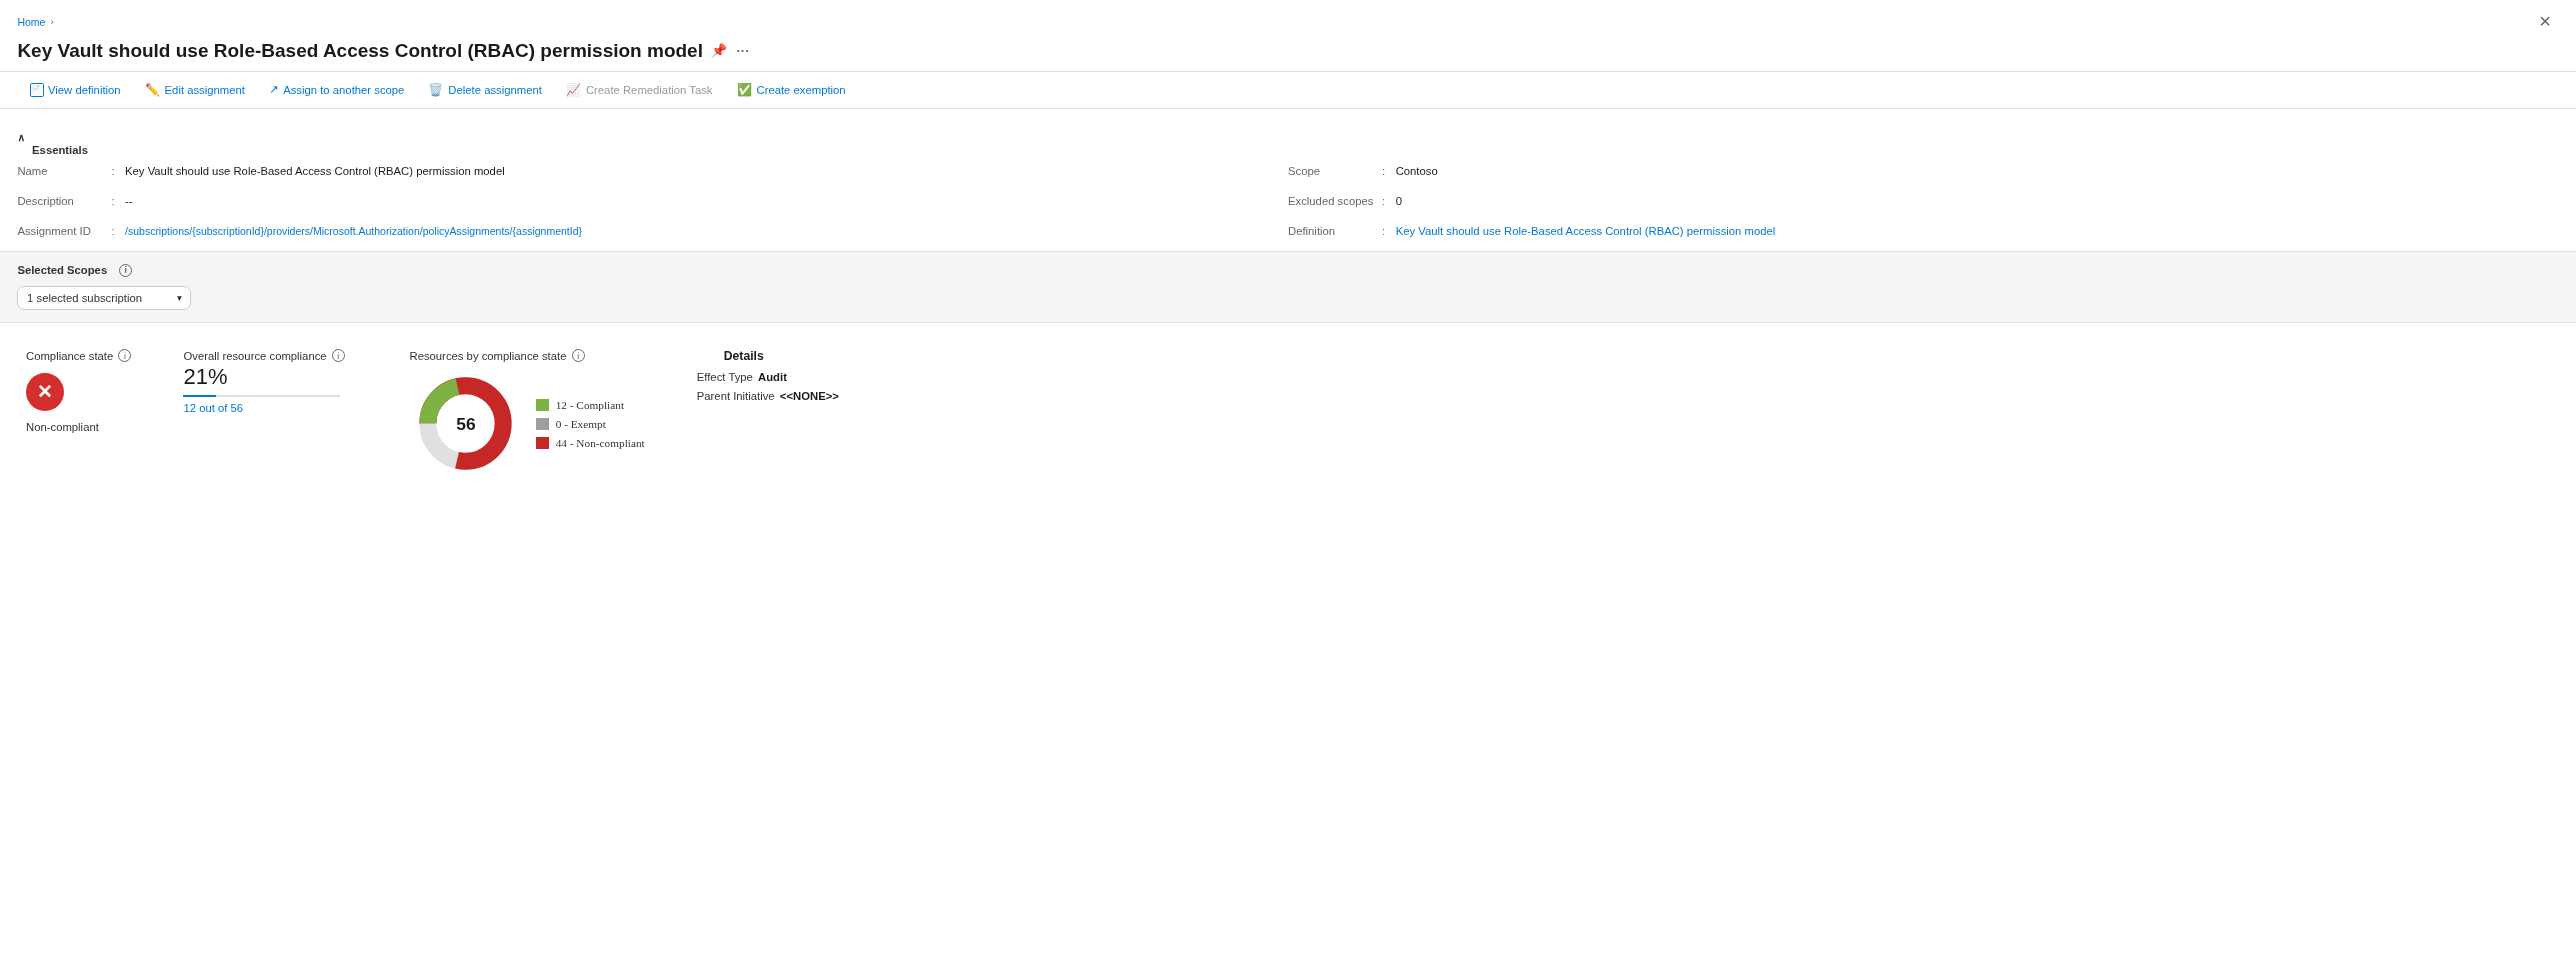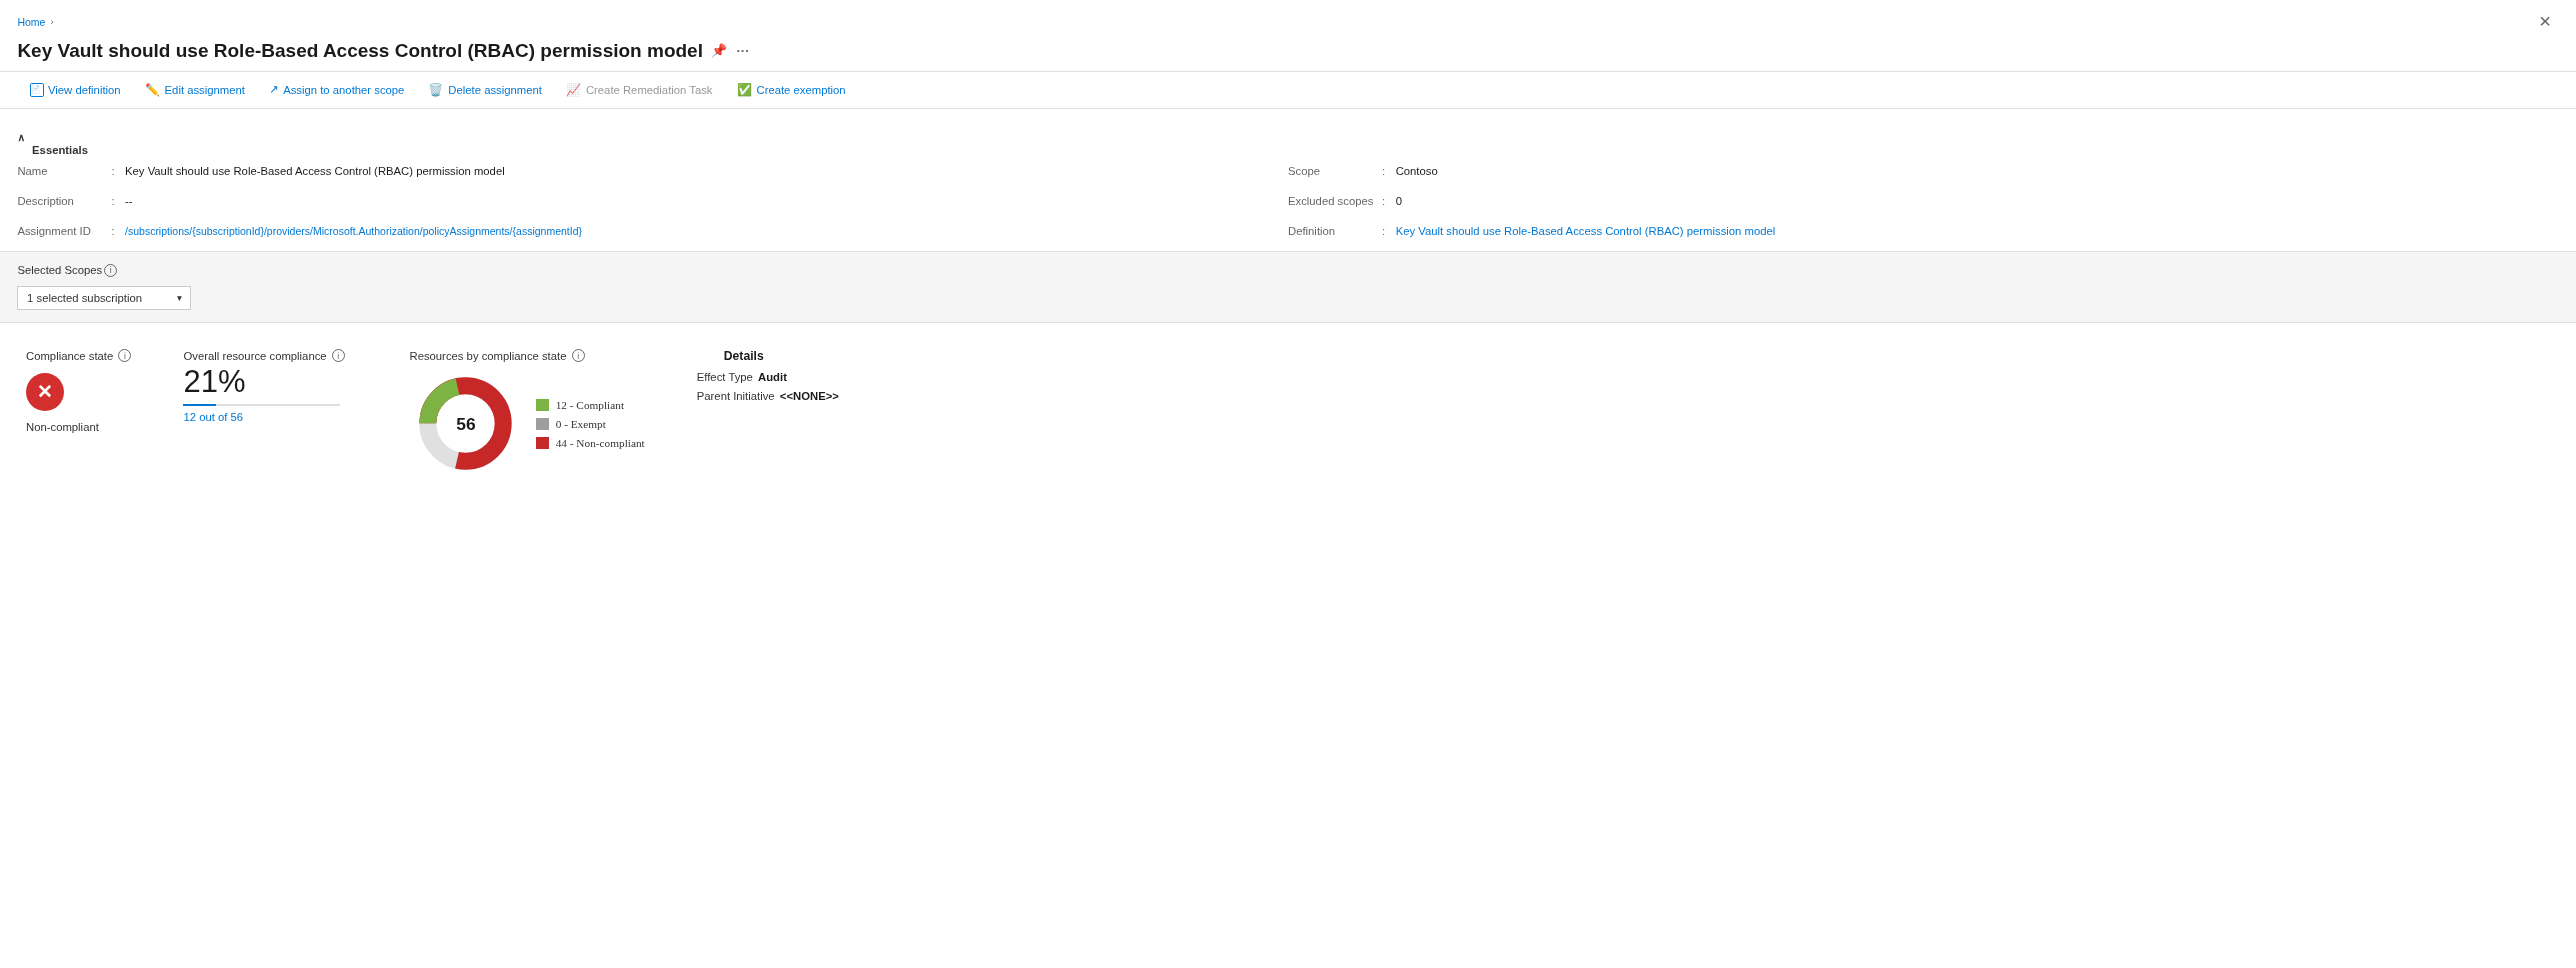--- a/index.html
+++ b/index.html
@@ -26,36 +26,36 @@
 
     .essentials-grid { display: grid; grid-template-columns: 1fr 1fr; gap: 0; padding: 0 17.4px 14px 17.4px; }
     .essentials-col { display: flex; flex-direction: column; gap: 18px; }
     .essentials-row { display: flex; align-items: flex-start; gap: 7px; font-size: 11.3px; }
     .essentials-label { color: #666; min-width: 87px; flex-shrink: 0; }
     .essentials-colon { color: #666; margin-right: 3.5px; }
     .essentials-value { color: #1a1a1a; }
     .essentials-value.link { color: #0078d4; cursor: pointer; }
 
     .scopes-section { background: #f5f5f5; padding: 12.2px 17.4px; border-bottom: 0.9px solid #e0e0e0; }
-    .scopes-label { display: flex; align-items: center; gap: 2px; font-size: 11.3px; font-weight: 400; margin-bottom: 8.7px; }
+    .scopes-label { display: flex; align-items: center; gap: 12px; font-size: 11.3px; font-weight: 700; margin-bottom: 8.7px; }
     .info-icon { display: inline-flex; align-items: center; justify-content: center; width: 13px; height: 13px; border: 0.9px solid #666; border-radius: 50%; font-size: 8.7px; color: #666; cursor: pointer; }
 
     .scope-dropdown { display: flex; align-items: center; justify-content: space-between; padding: 5.2px 8.7px; background: #fff; border: 0.9px solid #ccc; min-width: 174px; cursor: pointer; font-size: 11.3px; }
 
     .metrics-section { display: flex; gap: 52px; padding: 26px 26px; align-items: flex-start; }
 
     .metric-block { display: flex; flex-direction: column; gap: 5.2px; }
     .metric-title { display: flex; align-items: center; gap: 5.2px; font-size: 11.3px; color: #333; font-weight: 400; }
 
     .compliance-state-icon { width: 38px; height: 38px; border-radius: 50%; background: #d32f2f; display: flex; align-items: center; justify-content: center; margin: 5.2px 0; }
     .compliance-state-icon .x-mark { color: #fff; font-size: 19px; font-weight: 700; }
     .compliance-state-label { font-size: 11.3px; color: #333; }
 
     .overall-compliance { display: flex; flex-direction: column; gap: 3.5px; min-width: 174px; }
-    .overall-pct { font-size: 31px; font-weight: 300; color: #1a1a1a; line-height: 1; }
+    .overall-pct { font-size: 22px; font-weight: 300; color: #1a1a1a; line-height: 1; }
     .overall-out-of { font-size: 11.3px; color: #0078d4; margin-top: 1.7px; }
     .progress-bar-container { width: 157px; height: 2.6px; background: #e0e0e0; margin-top: 3.5px; }
     .progress-bar-fill { height: 100%; background: #0078d4; }
 
     
     .donut-container { position: relative; width: 113px; height: 113px; }
     .donut-container svg { width: 113px; height: 113px; }
     .donut-center-text { position: absolute; top: 50%; left: 50%; transform: translate(-50%, -50%); font-size: 17.4px; font-weight: 600; color: #1a1a1a; }
 
     .legend { display: flex; flex-direction: column; gap: 7px; justify-content: center; margin-left: 14px; font-family: Liberation Serif, serif; }
@@ -161,21 +161,21 @@
         </div>
       </div>
     </div>
   </div>
 
   <div class="scopes-section">
     <div class="scopes-label">
       <span>Selected Scopes</span>
       <span class="info-icon">i</span>
     </div>
-    <div class="scope-dropdown" style="width: 168px;">
+    <div class="scope-dropdown" style="width: 168px; border-radius: 7px;">
       <span>1 selected subscription</span>
       <span style="font-size:9.6px; color:#333;">▾</span>
     </div>
   </div>
 
   <div class="metrics-section">
 
     <div class="metric-block">
       <div class="metric-title">
         <span>Compliance state</span>

